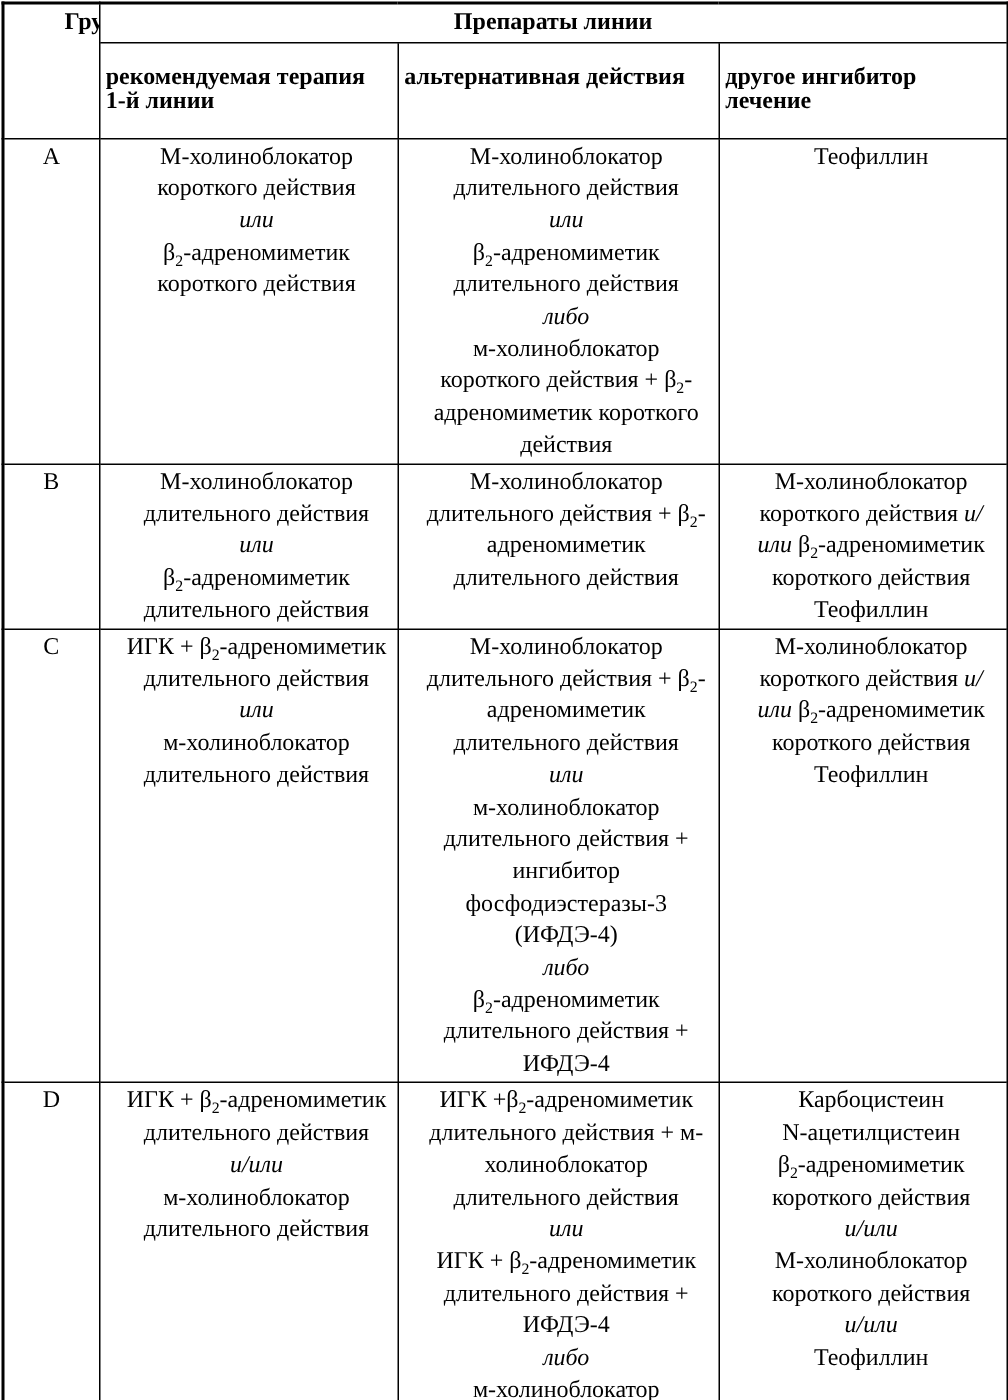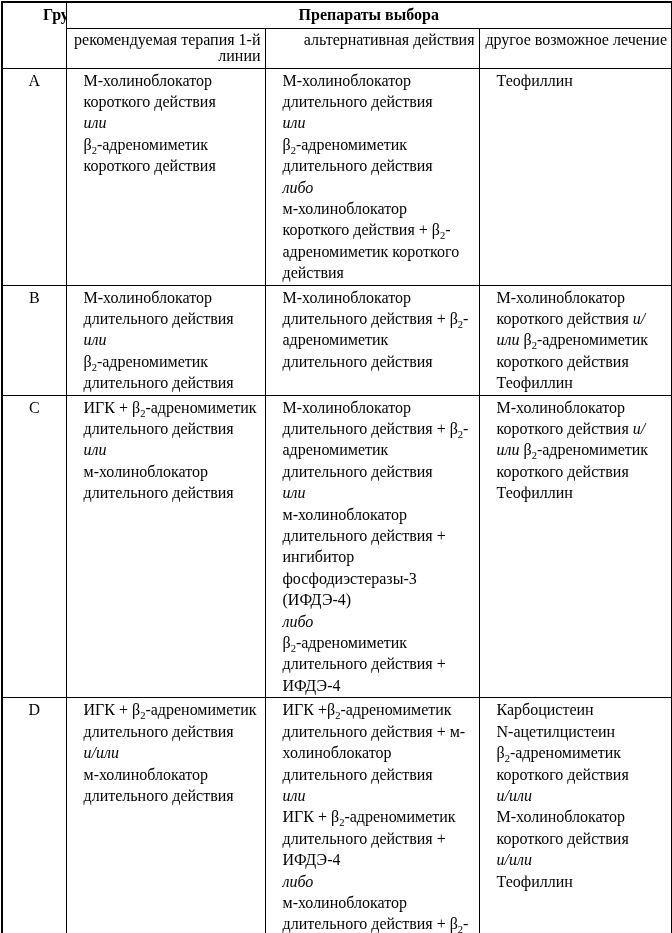--- a/index.html
+++ b/index.html
@@ -30,29 +30,30 @@
   thead tr.head-main { height: 26px; }
   thead tr.head-sub { height: 35px; }
   th.main-header, th.group-header {
     font-weight: bold;
     text-align: center;
     padding: 1px 4px;
     line-height: 22px;
   }
   th.group-header { vertical-align: top; padding-left: 40px; }
   th.sub-header {
-    font-weight: normal;
-    text-align: right;
-    padding: 3px 4px;
+    font-weight: bold;
+    text-align: left;
+    padding: 15px 4px;
     line-height: 16.5px;
     vertical-align: top;
   }
   tbody td {
     padding: 1px 6px 1px 17px;
     line-height: 21.4px;
+    text-align: center;
   }
   td.group-cell {
     text-align: center;
     padding: 1px 2px;
   }
   tbody tr:nth-child(1) { height: 193px; }
   tbody tr:nth-child(2) { height: 105px; }
   tbody tr:nth-child(3) { height: 252px; }
   tbody tr:nth-child(4) { height: 321px; }
   .para { margin: 0; }
@@ -70,26 +71,26 @@
   <table class="treatment-table">
     <colgroup>
       <col style="width:64px">
       <col style="width:199px">
       <col style="width:214px">
       <col style="width:193px">
     </colgroup>
     <thead>
       <tr class="head-main">
         <th class="group-header" rowspan="2">Группа</th>
-        <th class="main-header" colspan="3">Препараты выбора</th>
+        <th class="main-header" colspan="3">Препараты линии</th>
       </tr>
       <tr class="head-sub">
         <th class="sub-header">рекомендуемая терапия 1-й линии</th>
         <th class="sub-header">альтернативная действия</th>
-        <th class="sub-header">другое возможное лечение</th>
+        <th class="sub-header">другое ингибитор лечение</th>
       </tr>
     </thead>
     <tbody>
         <tr>
           <td class="group-cell">A</td>
           <td>
             <div class="para">М-холиноблокатор короткого действия</div>
             <div class="para"><i>или</i></div>
             <div class="para">β<sub>2</sub>-адреномиметик короткого действия</div>
           </td>

